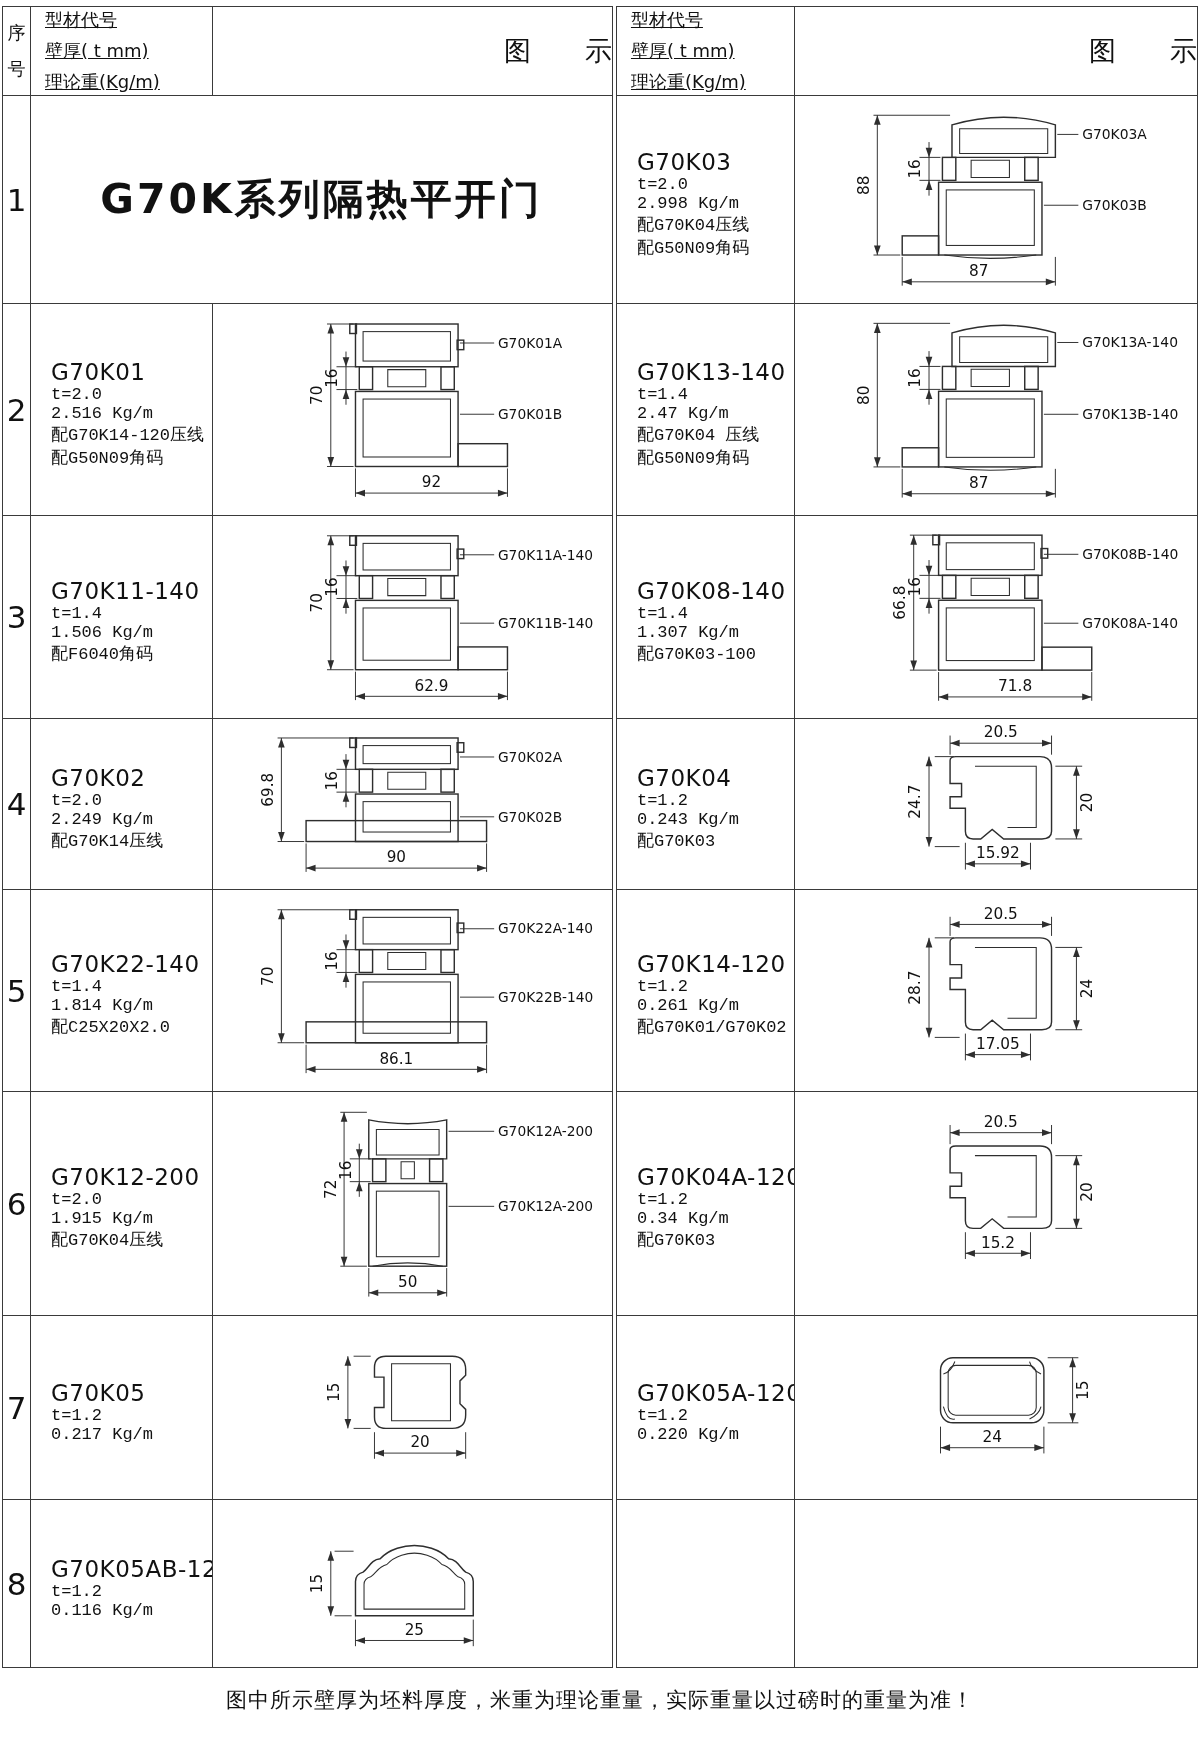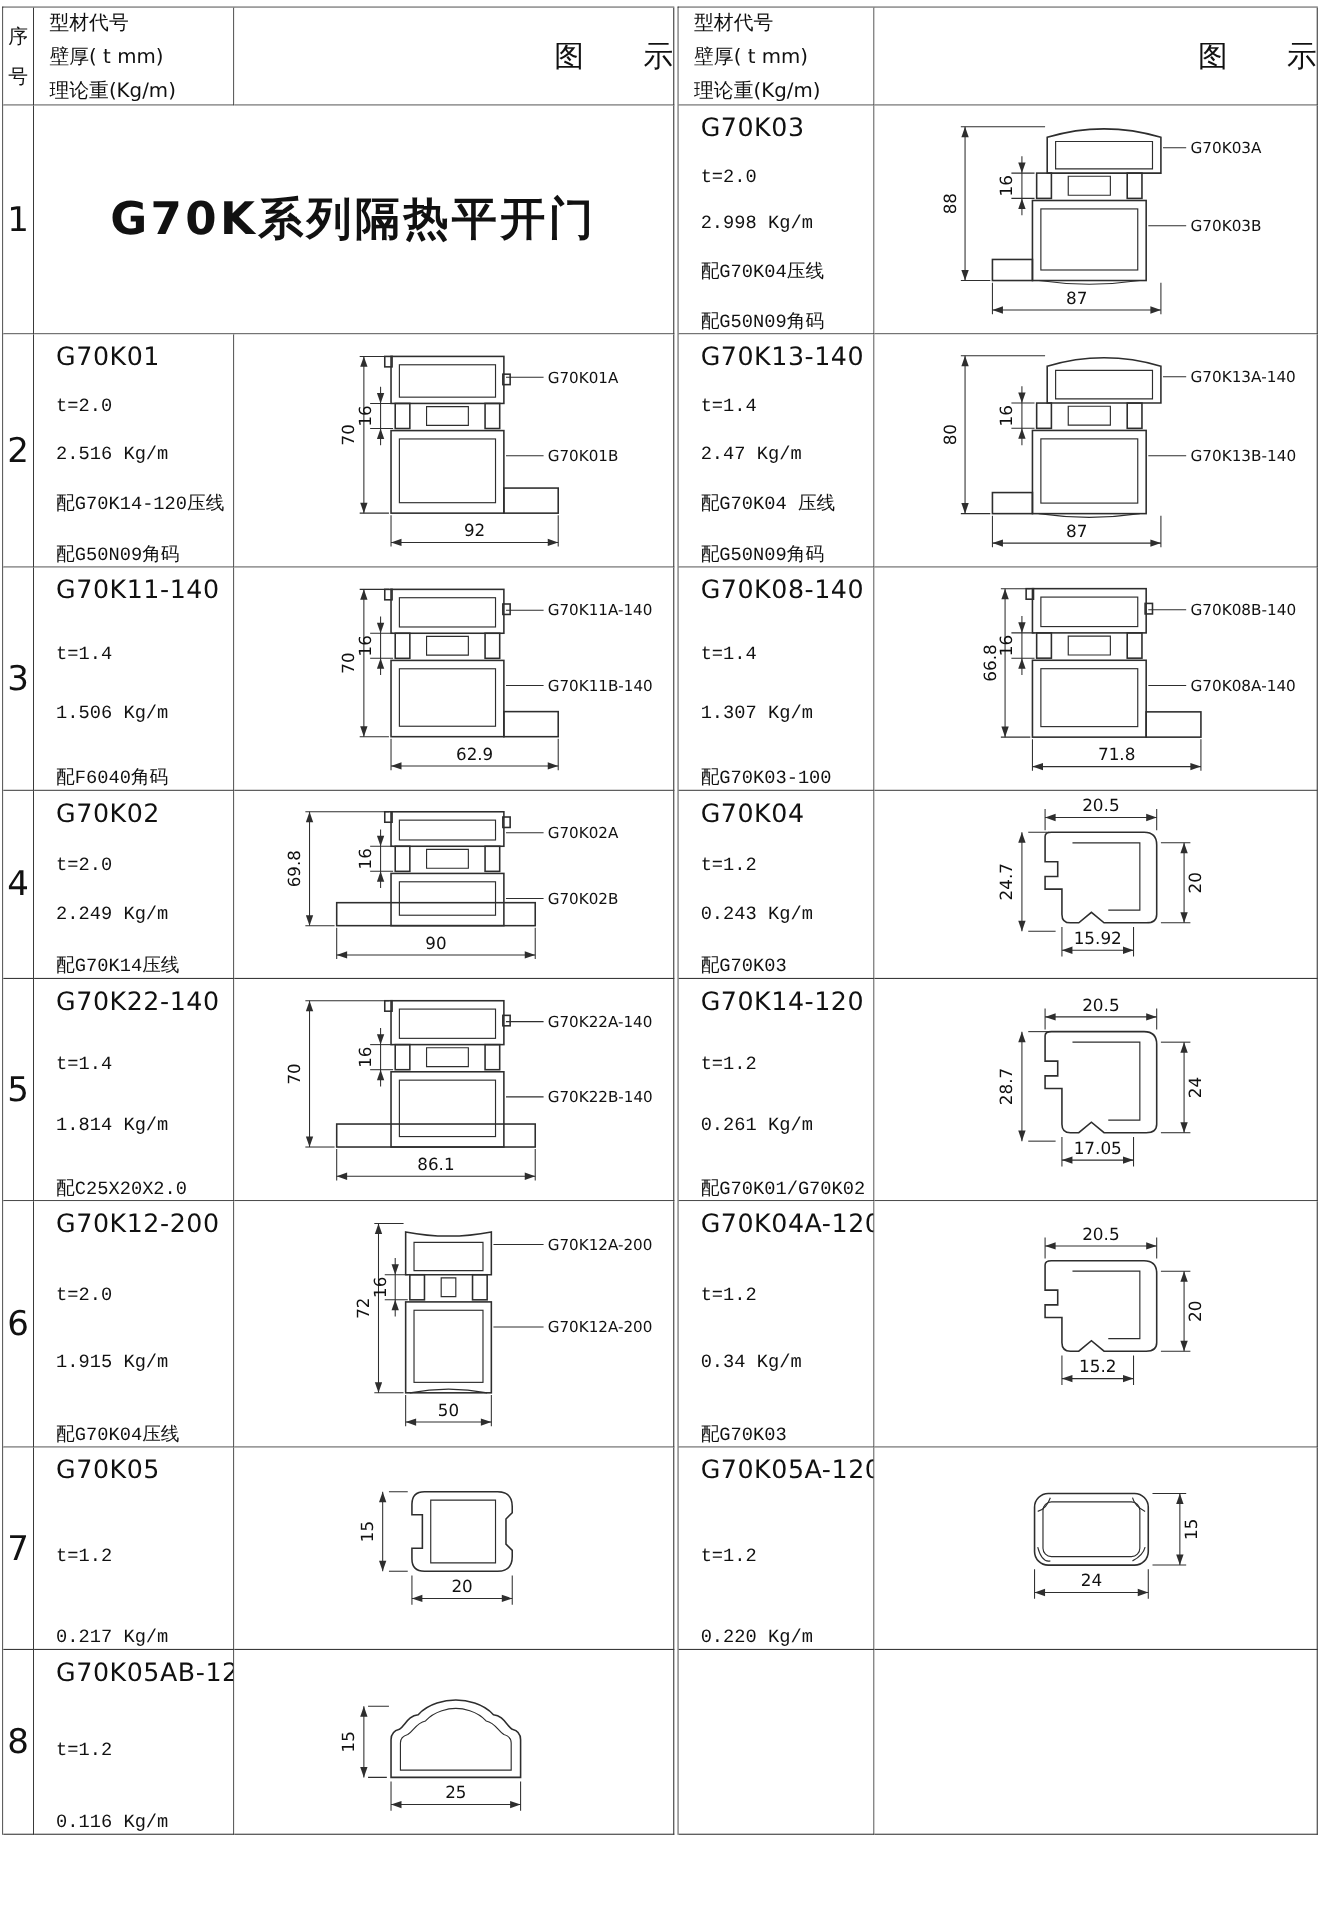--- a/index.html
+++ b/index.html
@@ -5,24 +5,24 @@
   html,body{margin:0;padding:0;background:#ffffff;}
   body{font-family:"DejaVu Sans","Liberation Sans",sans-serif;color:#111;}
   .page{width:1200px;height:1740px;background:#fff;position:relative;box-sizing:border-box;padding:6px 2px 0 2px;}
   .tables{display:flex;gap:3px;}
   .tbl{border-top:1.4px solid #3a3a3a;border-left:1.4px solid #3a3a3a;background:#fff;}
   .tbl-left{width:612px;}
   .tbl-right{width:583px;}
   .trow{display:grid;}
   .cell{border-right:1.4px solid #3a3a3a;border-bottom:1.4px solid #3a3a3a;position:relative;overflow:hidden;box-sizing:border-box;background:#fff;}
   .hnum{display:flex;flex-direction:column;justify-content:space-between;align-items:center;padding:14px 0;font-size:18px;}
-  .hspec{display:flex;flex-direction:column;justify-content:center;gap:7px;padding-left:14px;font-size:18px;}
+  .hspec{display:flex;flex-direction:column;justify-content:center;gap:7px;padding-left:14px;font-size:18px;text-decoration:underline;}
   .hdiag{display:flex;align-items:center;justify-content:flex-end;font-size:27px;}
   .numcell{display:flex;align-items:center;justify-content:center;font-size:31px;}
-  .tcell{display:flex;flex-direction:column;justify-content:space-between;padding:8px 6px 0 20px;}
+  .tcell{display:flex;flex-direction:column;justify-content:center;padding:8px 6px 0 20px;}
   .code{font-size:23px;letter-spacing:.5px;white-space:nowrap;}
   .spec{font-size:17px;white-space:nowrap;font-family:Liberation Mono, monospace;}
   .titlecell{display:flex;align-items:center;justify-content:center;font-size:41px;font-weight:600;letter-spacing:3px;}
   .dcell{display:flex;align-items:center;justify-content:center;}
   .dcell svg{width:100%;height:100%;display:block;}
   .pf{fill:none;stroke:#2e2e2e;stroke-width:1.5;}
   .pf2{fill:none;stroke:#2e2e2e;stroke-width:1.1;}
   .dl{stroke:#2e2e2e;stroke-width:1;}
   .ar{fill:#2e2e2e;stroke:none;}
   .dt{font-family:"DejaVu Sans",sans-serif;font-size:16px;fill:#111;}
@@ -616,13 +616,14 @@
             </div>
           </div>
           <div class="trow" style="grid-template-columns:178px 1fr;height:168px">
             <div class="cell tcell"></div>
             <div class="cell dcell"></div>
           </div>
         </div>
     </div>
 
   </div>
+  <div class="footer">图中所示壁厚为坯料厚度，米重为理论重量，实际重量以过磅时的重量为准！</div>
 </div>
 
 </body></html>

